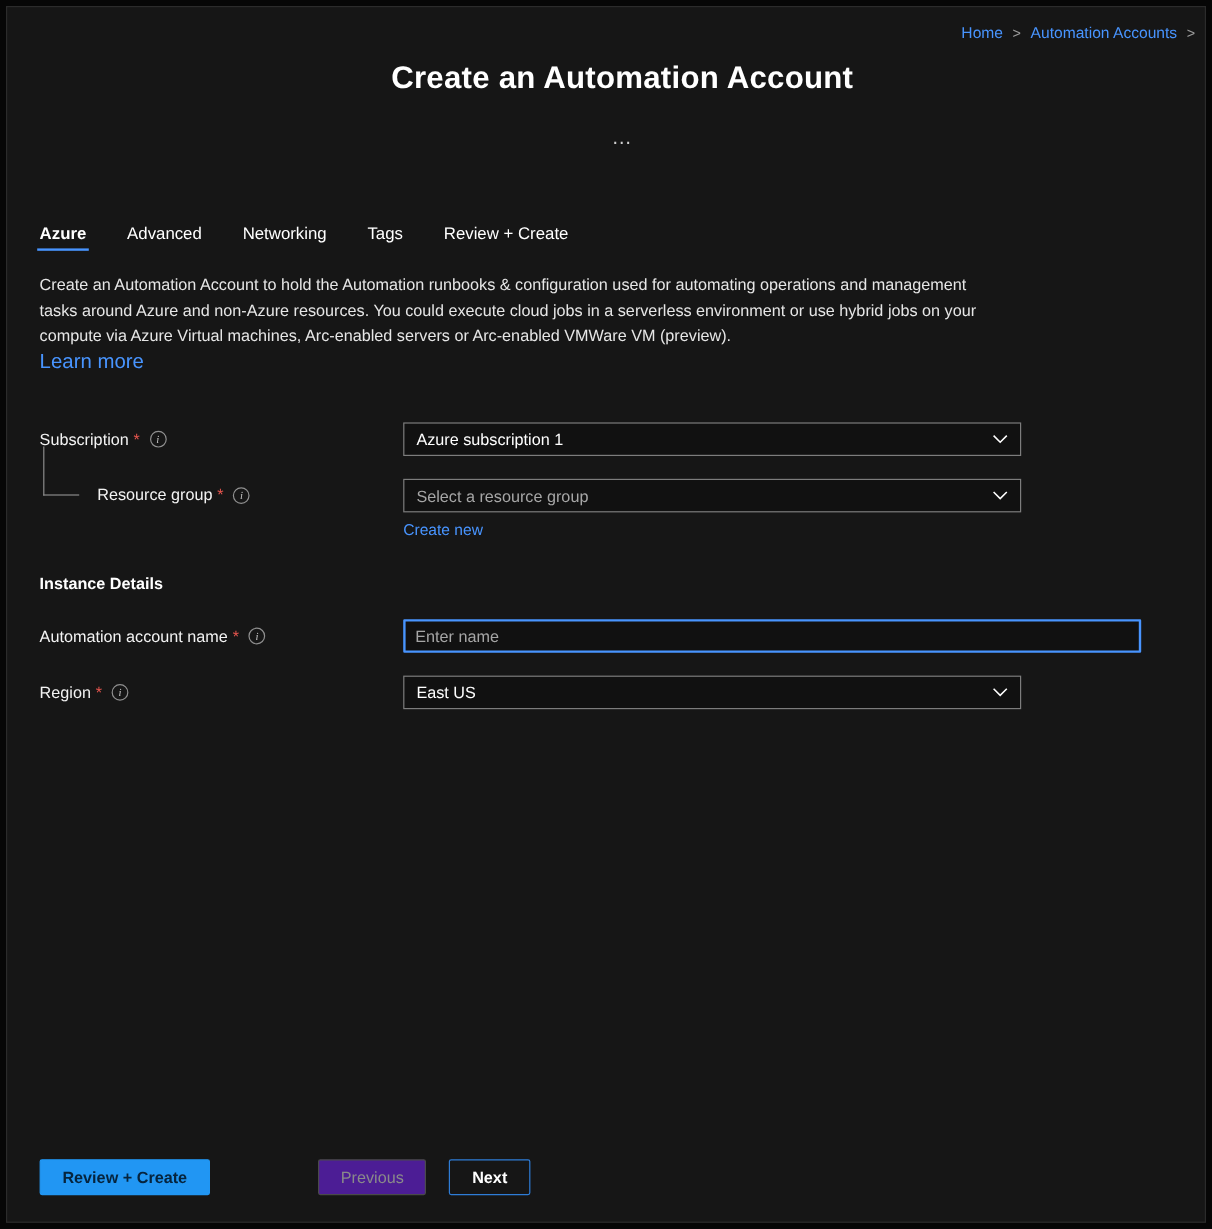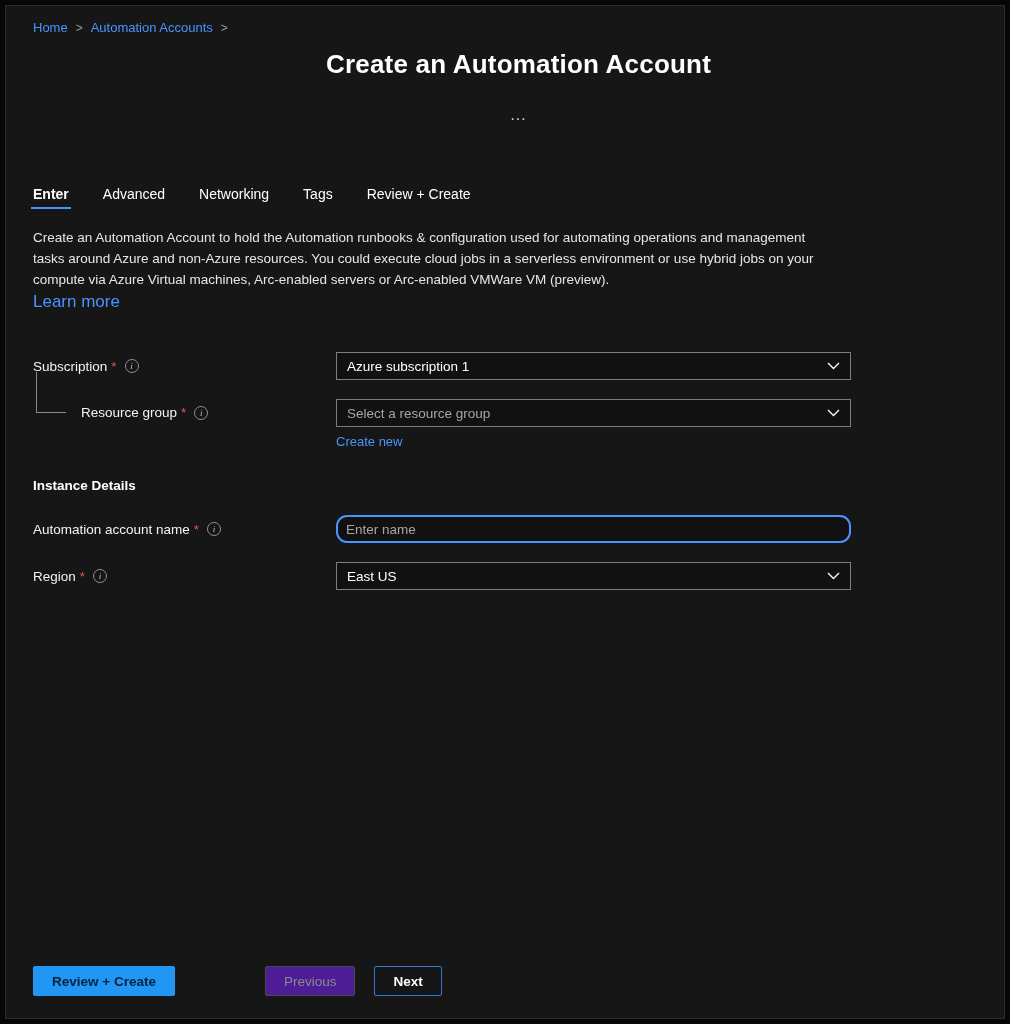--- a/index.html
+++ b/index.html
@@ -13,21 +13,21 @@
   }
   .page {
     position: absolute; inset: 5px;
     background: #161616;
     border: 1px solid #2b2b2b;
     padding: 14px 0 0 27px;
     overflow: hidden;
   }
 
   
-  .breadcrumb { font-size: 13px; display: flex; align-items: center; }
+  .breadcrumb { font-size: 13px; display: flex; align-items: center; justify-content: flex-end; }
   .breadcrumb .crumb { color: #4894fe; text-decoration: none; cursor: pointer; }
   .breadcrumb .sep { color: #9b9b9b; margin: 0 8px; font-size: 12px; }
 
   
   .title-row { margin-top: 14px; display: flex; align-items: center; gap: 30px; flex-direction: column; }
   .page-title { margin: 0; font-size: 26px; font-weight: bold; color: #ffffff; letter-spacing: .2px; }
   .more-menu { color: #d0d0d0; font-size: 17px; cursor: pointer; letter-spacing: 1px; line-height: 10px; }
 
   
   .tabs { display: flex; gap: 34px; margin-top: 66px; }
@@ -62,22 +62,22 @@
   .control { width: 515px; }
   .dropdown {
     width: 515px; height: 28px; background: #111111; border: 1px solid #7d7d7d;
     display: flex; align-items: center; justify-content: space-between;
     padding: 5px 10px; font-size: 13.5px; color: #ffffff; cursor: pointer;
   }
   .dd-value { color: #ffffff; }
   .dd-value.placeholder { color: #a6a6a6; }
   .chevron { display: flex; align-items: center; }
   .text-input {
-    width: 515px; height: 28px; background: #111111;
-    border: 2px solid #4894fe; border-radius: 11px;
+    width: 615px; height: 28px; background: #111111;
+    border: 2px solid #4894fe; border-radius: 1px;
     color: #ffffff; font-size: 13.5px; padding: 0 8px; outline: none;
     font-family: "Liberation Sans", sans-serif;
   }
   .text-input::placeholder { color: #a6a6a6; }
   .create-new { display: inline-block; margin-top: 7px; font-size: 13px; color: #4894fe; text-decoration: none; cursor: pointer; }
   .section-heading { font-size: 13.5px; font-weight: bold; color: #ffffff; margin: 28px 0 22px 0; }
 
   
   .footer { position: absolute; left: 27px; bottom: 22px; display: flex; align-items: center; }
   .btn {
@@ -100,21 +100,21 @@
     <a class="crumb">Automation Accounts</a>
     <span class="sep">&gt;</span>
   </nav>
 
   <div class="title-row">
     <h1 class="page-title">Create an Automation Account</h1>
     <span class="more-menu">…</span>
   </div>
 
   <div class="tabs">
-    <div class="tab active">Enter</div>
+    <div class="tab active">Azure</div>
     <div class="tab">Advanced</div>
     <div class="tab">Networking</div>
     <div class="tab">Tags</div>
     <div class="tab">Review + Create</div>
   </div>
 
   <p class="desc">Create an Automation Account to hold the Automation runbooks &amp; configuration used for automating operations and management tasks around Azure and non-Azure resources. You could execute cloud jobs in a serverless environment or use hybrid jobs on your compute via Azure Virtual machines, Arc-enabled servers or Arc-enabled VMWare VM (preview).</p>
   <a class="learn-more">Learn more</a>
 
   <div class="form">

